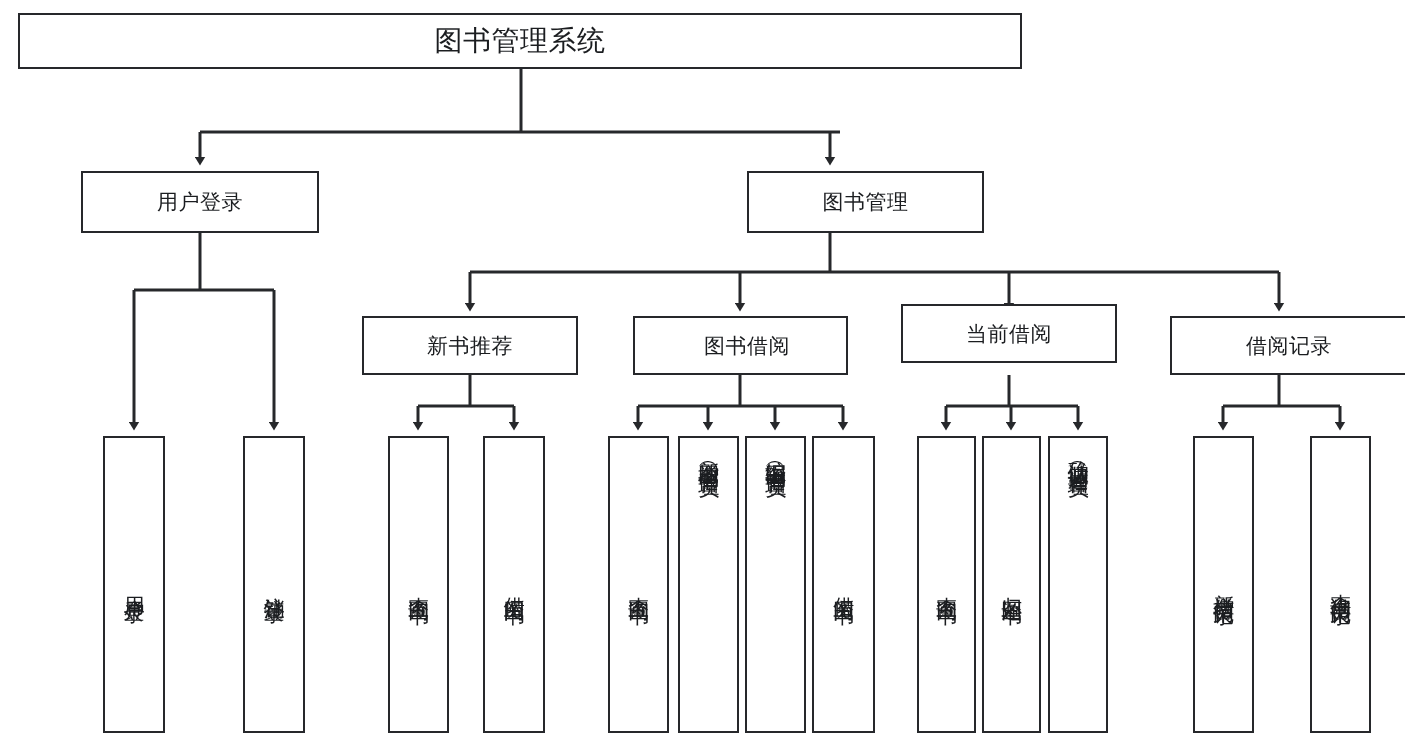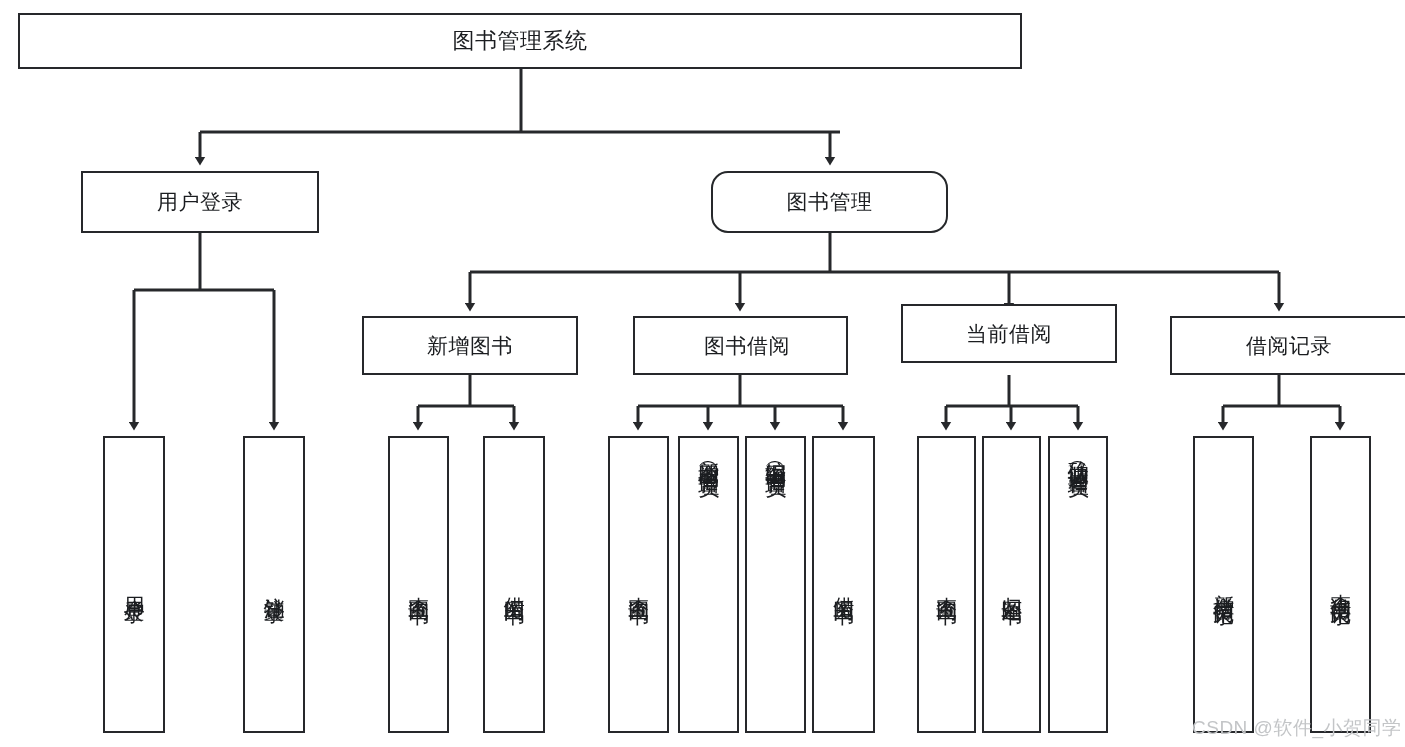--- a/index.html
+++ b/index.html
@@ -34,21 +34,21 @@
     align-items: center;
     justify-content: center;
     color: #1b1d20;
   }
   .node .label {
     font-size: 21px;
     line-height: 1.12;
     letter-spacing: 0.5px;
     white-space: nowrap;
   }
-  .node.root .label { font-size: 22px; }
+  .node.root .label { font-size: 28px; }
   .node.leaf {
     align-items: flex-start;
     justify-content: center;
     padding-top: 6px;
   }
   .node.leaf .label {
     writing-mode: vertical-rl;
     text-orientation: upright;
     font-size: 21px;
     line-height: 1.08;
@@ -122,26 +122,26 @@
     </g>
   </svg>
 
   <div class="node root" style="left:18px; top:13px; width:1004px; height:56px;">
     <span class="label">图书管理系统</span>
   </div>
 
   <div class="node" style="left:81px; top:171px; width:238px; height:62px;">
     <span class="label">用户登录</span>
   </div>
-  <div class="node" style="left:711px; top:171px; width:237px; height:62px;border-radius:17px;">
+  <div class="node" style="left:747px; top:171px; width:237px; height:62px;">
     <span class="label">图书管理</span>
   </div>
 
   <div class="node" style="left:362px; top:316px; width:216px; height:59px;">
-    <span class="label">新增图书</span>
+    <span class="label">新书推荐</span>
   </div>
   <div class="node" style="left:633px; top:316px; width:215px; height:59px;padding-left:13px;">
     <span class="label">图书借阅</span>
   </div>
   <div class="node" style="left:901px; top:304px; width:216px; height:59px;">
     <span class="label">当前借阅</span>
   </div>
   <div class="node" style="left:1170px; top:316px; width:238px; height:59px;">
     <span class="label">借阅记录</span>
   </div>
@@ -183,15 +183,14 @@
     <span class="label">确认归还（管理员）</span>
   </div>
 
   <div class="node leaf centered" style="left:1193px; top:436px; width:61px; height:297px;">
     <span class="label">新增借阅记录</span>
   </div>
   <div class="node leaf centered" style="left:1310px; top:436px; width:61px; height:297px;">
     <span class="label">查询借阅记录</span>
   </div>
 
-  <div class="watermark" style="left:1192px; top:715px;">CSDN @软件_小贺同学</div>
 
 </div>
 
 </body></html>

